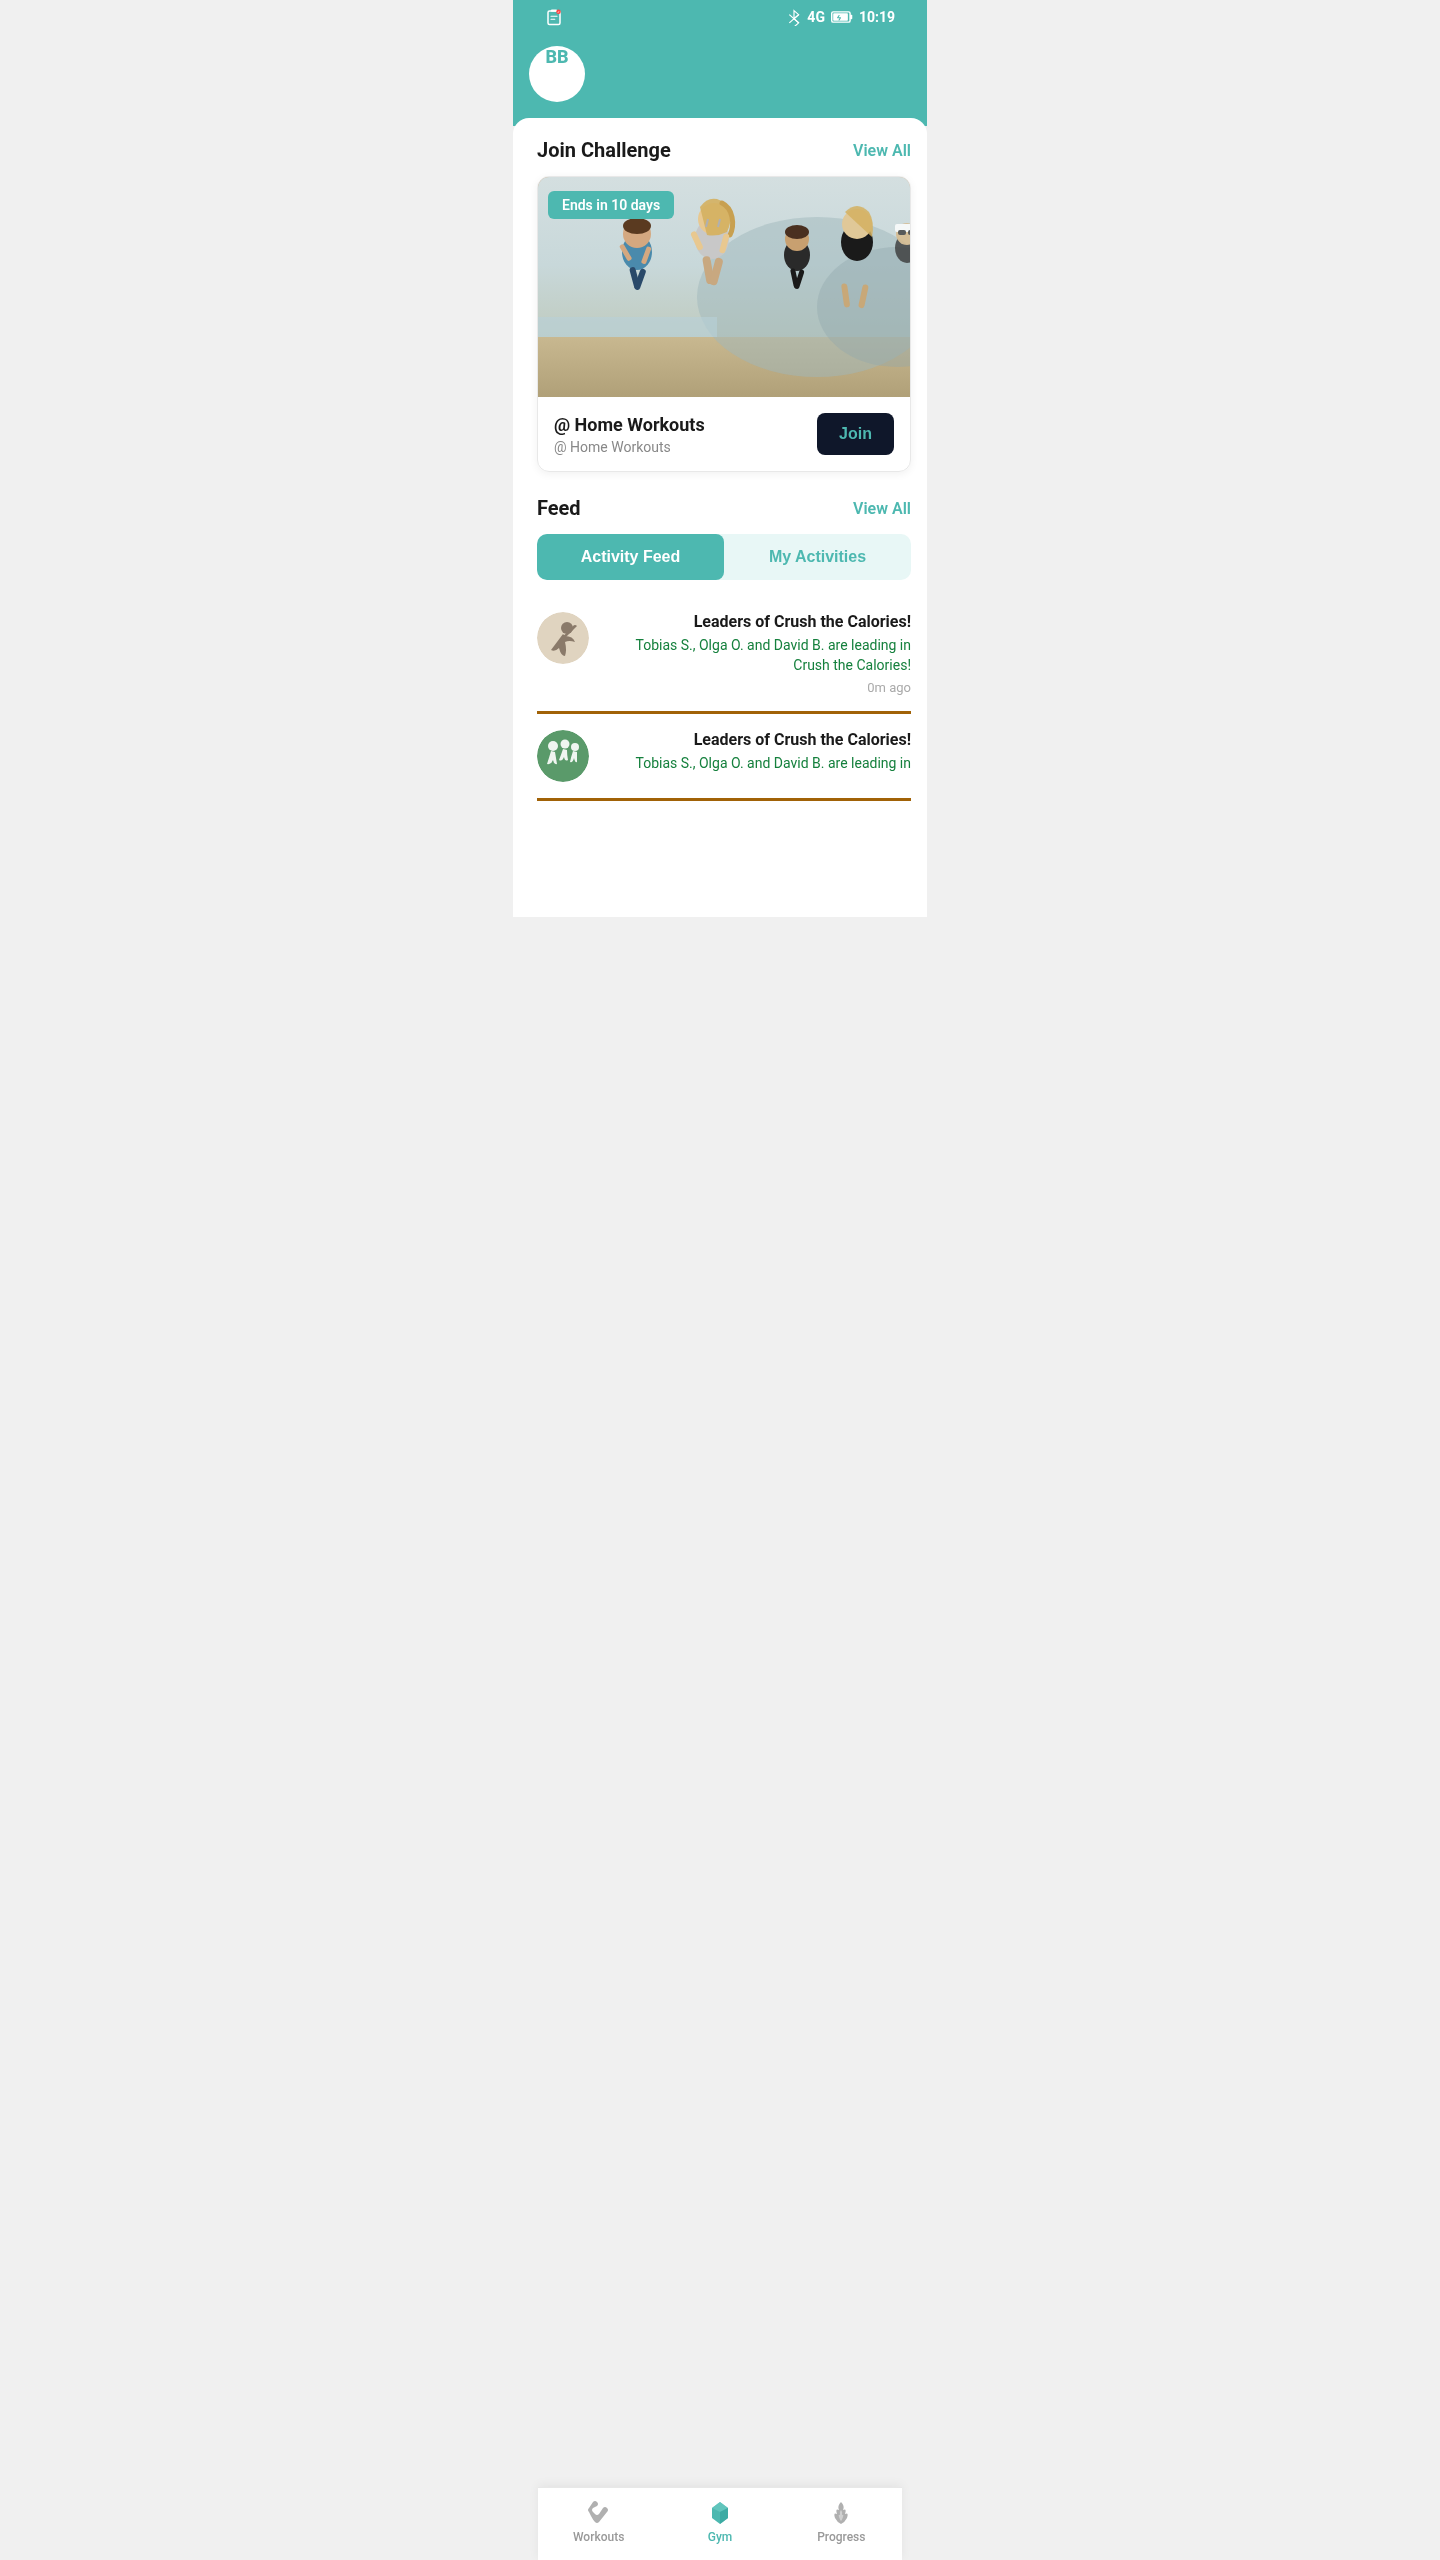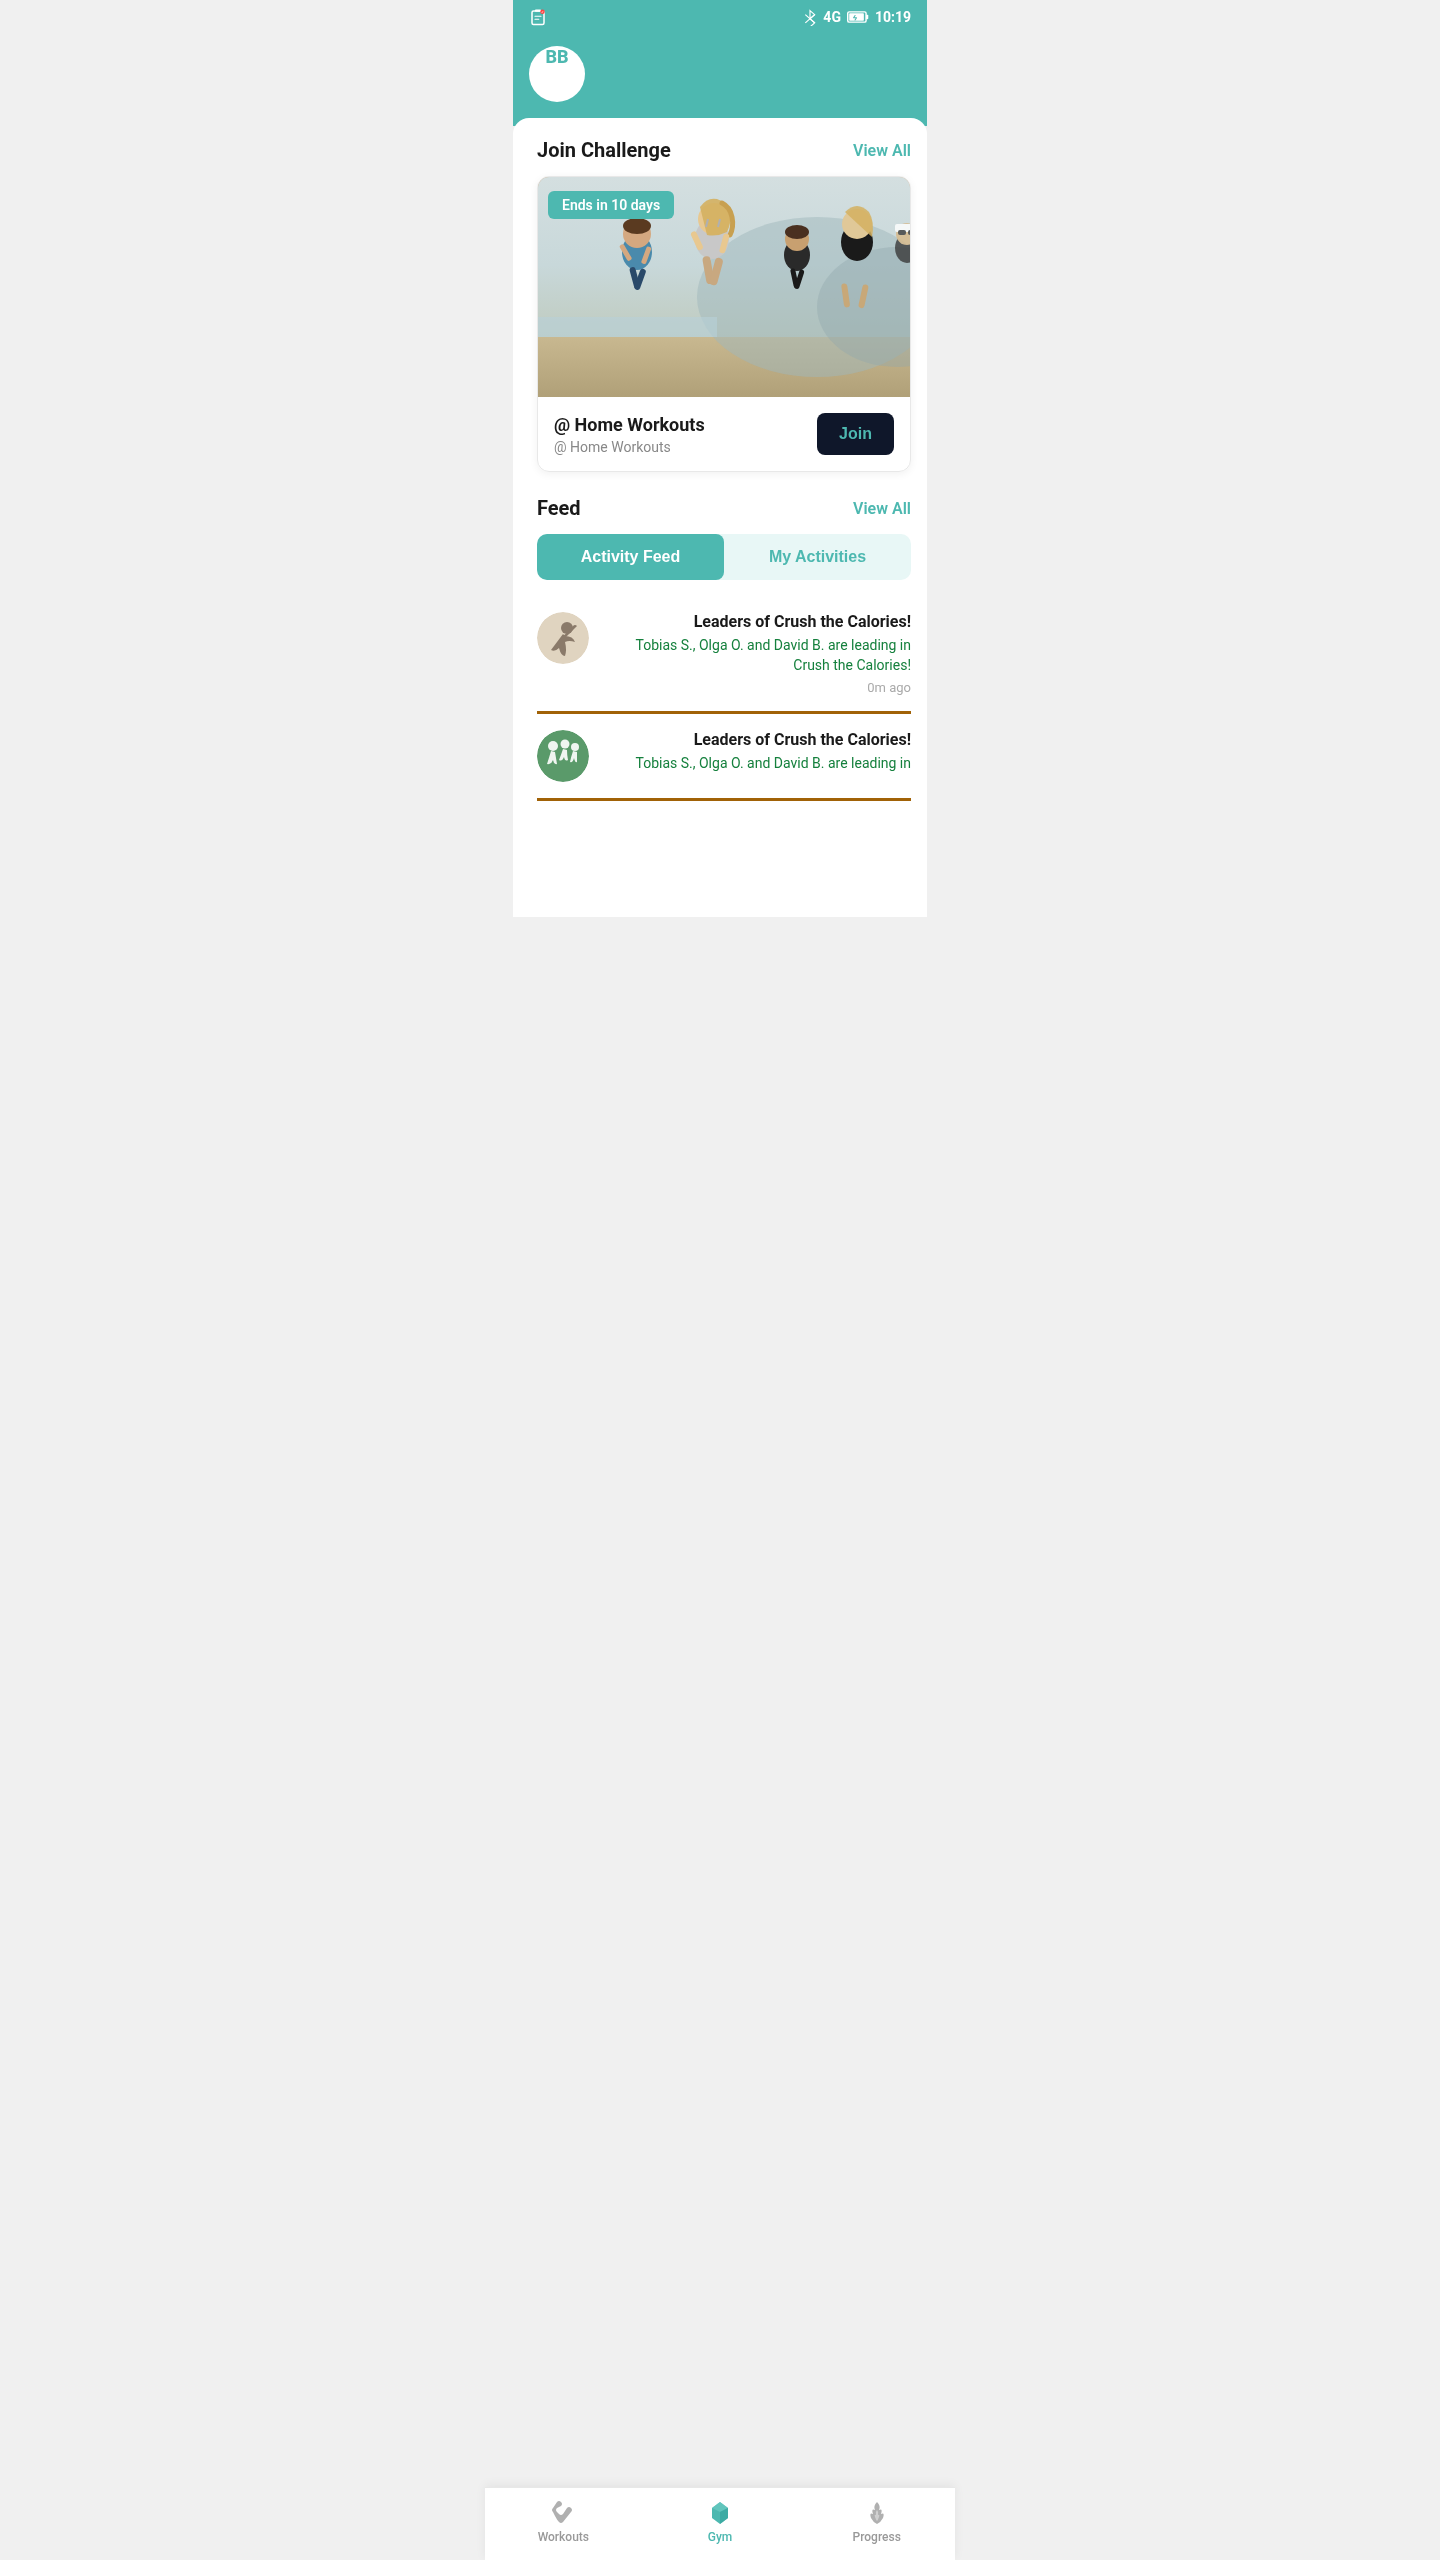--- a/index.html
+++ b/index.html
@@ -12,21 +12,21 @@
       min-height: 100vh;
       overflow-x: hidden;
     }
 
     
     .status-bar {
       background: #4db8b0;
       display: flex;
       justify-content: space-between;
       align-items: center;
-      padding: 8px 16px;
+      padding: 8px 32px;
       color: white;
       font-size: 13px;
       font-weight: 600;
     }
     .status-left { display: flex; align-items: center; gap: 4px; }
     .status-right { display: flex; align-items: center; gap: 6px; font-size: 14px; font-weight: 700; }
 
     
     .header {
       background: #4db8b0;
@@ -192,21 +192,21 @@
       font-size: 13px;
       color: #aaa;
     }
 
     
     .bottom-nav {
       position: fixed;
       bottom: 0;
       left: 50%;
       transform: translateX(-50%);
-      width: 470px;
+      width: 364px;
       background: white;
       border-top: 1px solid #e8e8e8;
       display: flex;
       justify-content: space-around;
       padding: 10px 0 16px 0;
       z-index: 100;
       box-shadow: 0 -2px 10px rgba(0,0,0,0.06);
     }
     .nav-item {
       display: flex;

